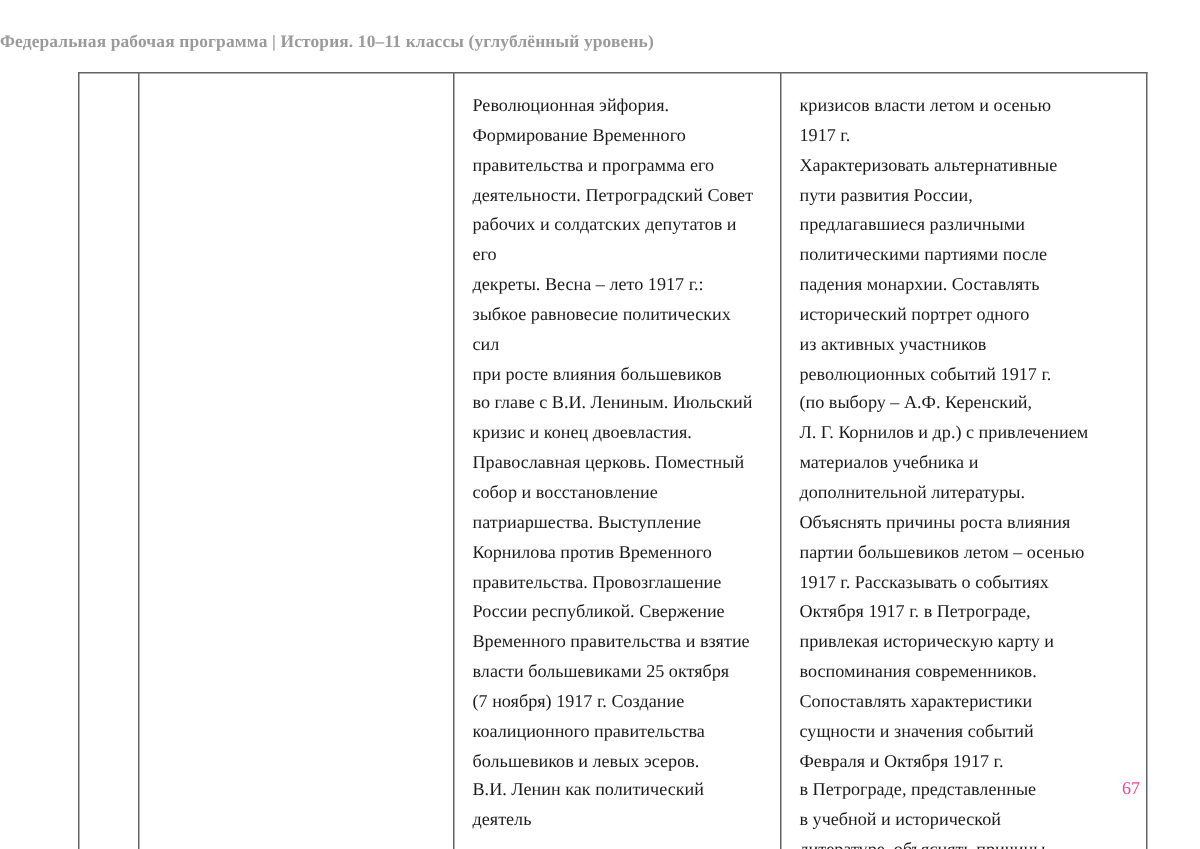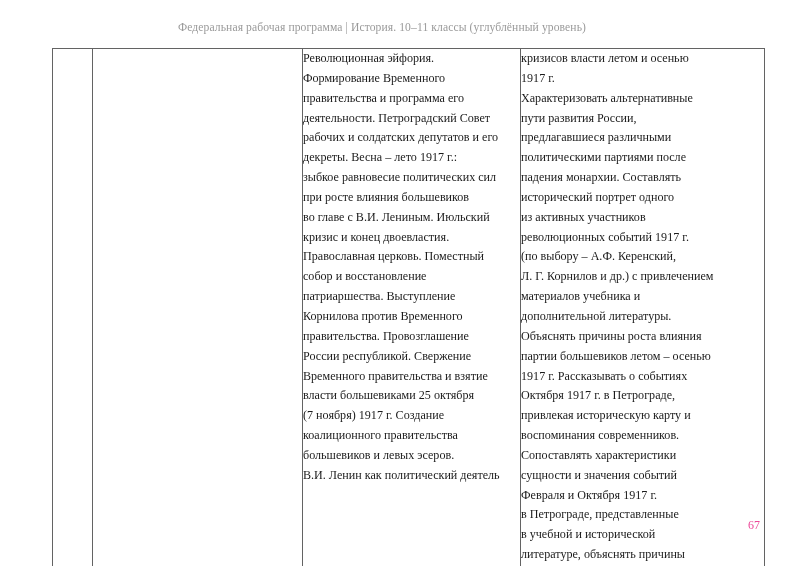--- a/index.html
+++ b/index.html
@@ -22,25 +22,26 @@
     width: 800px;
     height: 566px;
   }
 
   
   .running-header {
     position: absolute;
     left: 0;
     top: 21px;
     width: 764px;
-    text-align: center;
+    text-align: left;
     font-size: 11.6px;
     color: #9a9a9a;
     letter-spacing: 0.1px;
     white-space: nowrap;
+    font-weight: bold;
   }
 
   
   .doc-table {
     position: absolute;
     left: 52px;
     top: 48px;
     width: 708px;
     border-collapse: collapse;
     table-layout: fixed;
@@ -57,21 +58,21 @@
   .col-2 { width: 209px; }
   .col-3 { width: 217px; }
   .col-4 { width: 243px; }
 
   .cell-empty { }
 
   .cell-text {
     padding: 9px 6px 7px 7px;
   }
   .cell-text p {
-    margin: 0;
+    margin: 12px;
     white-space: pre-wrap;
     word-break: normal;
     text-align: left;
   }
 
   
   .page-number {
     position: absolute;
     left: 0;
     top: 518px;

